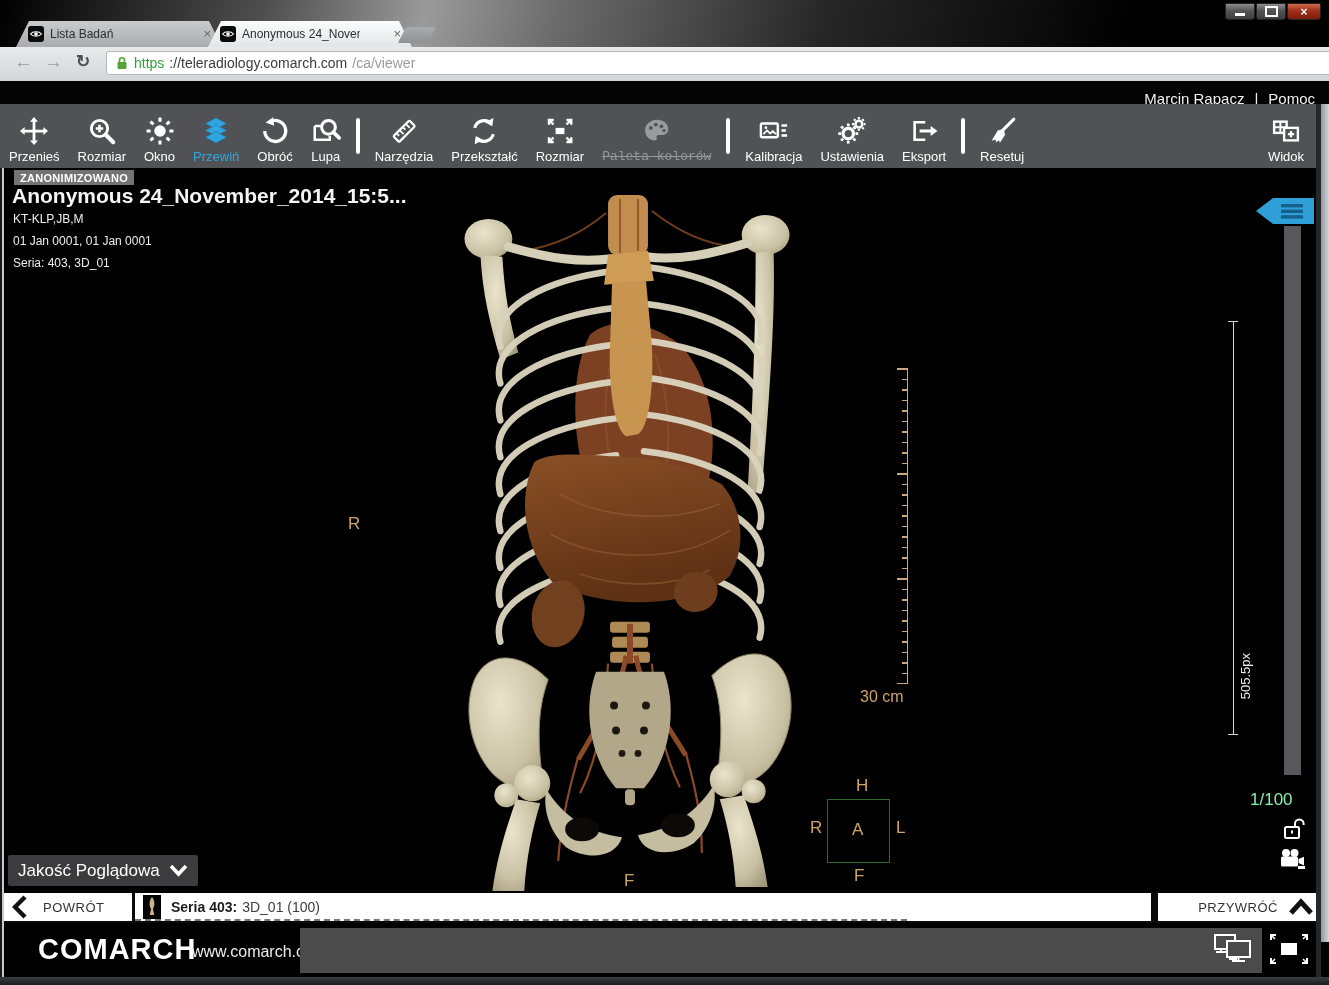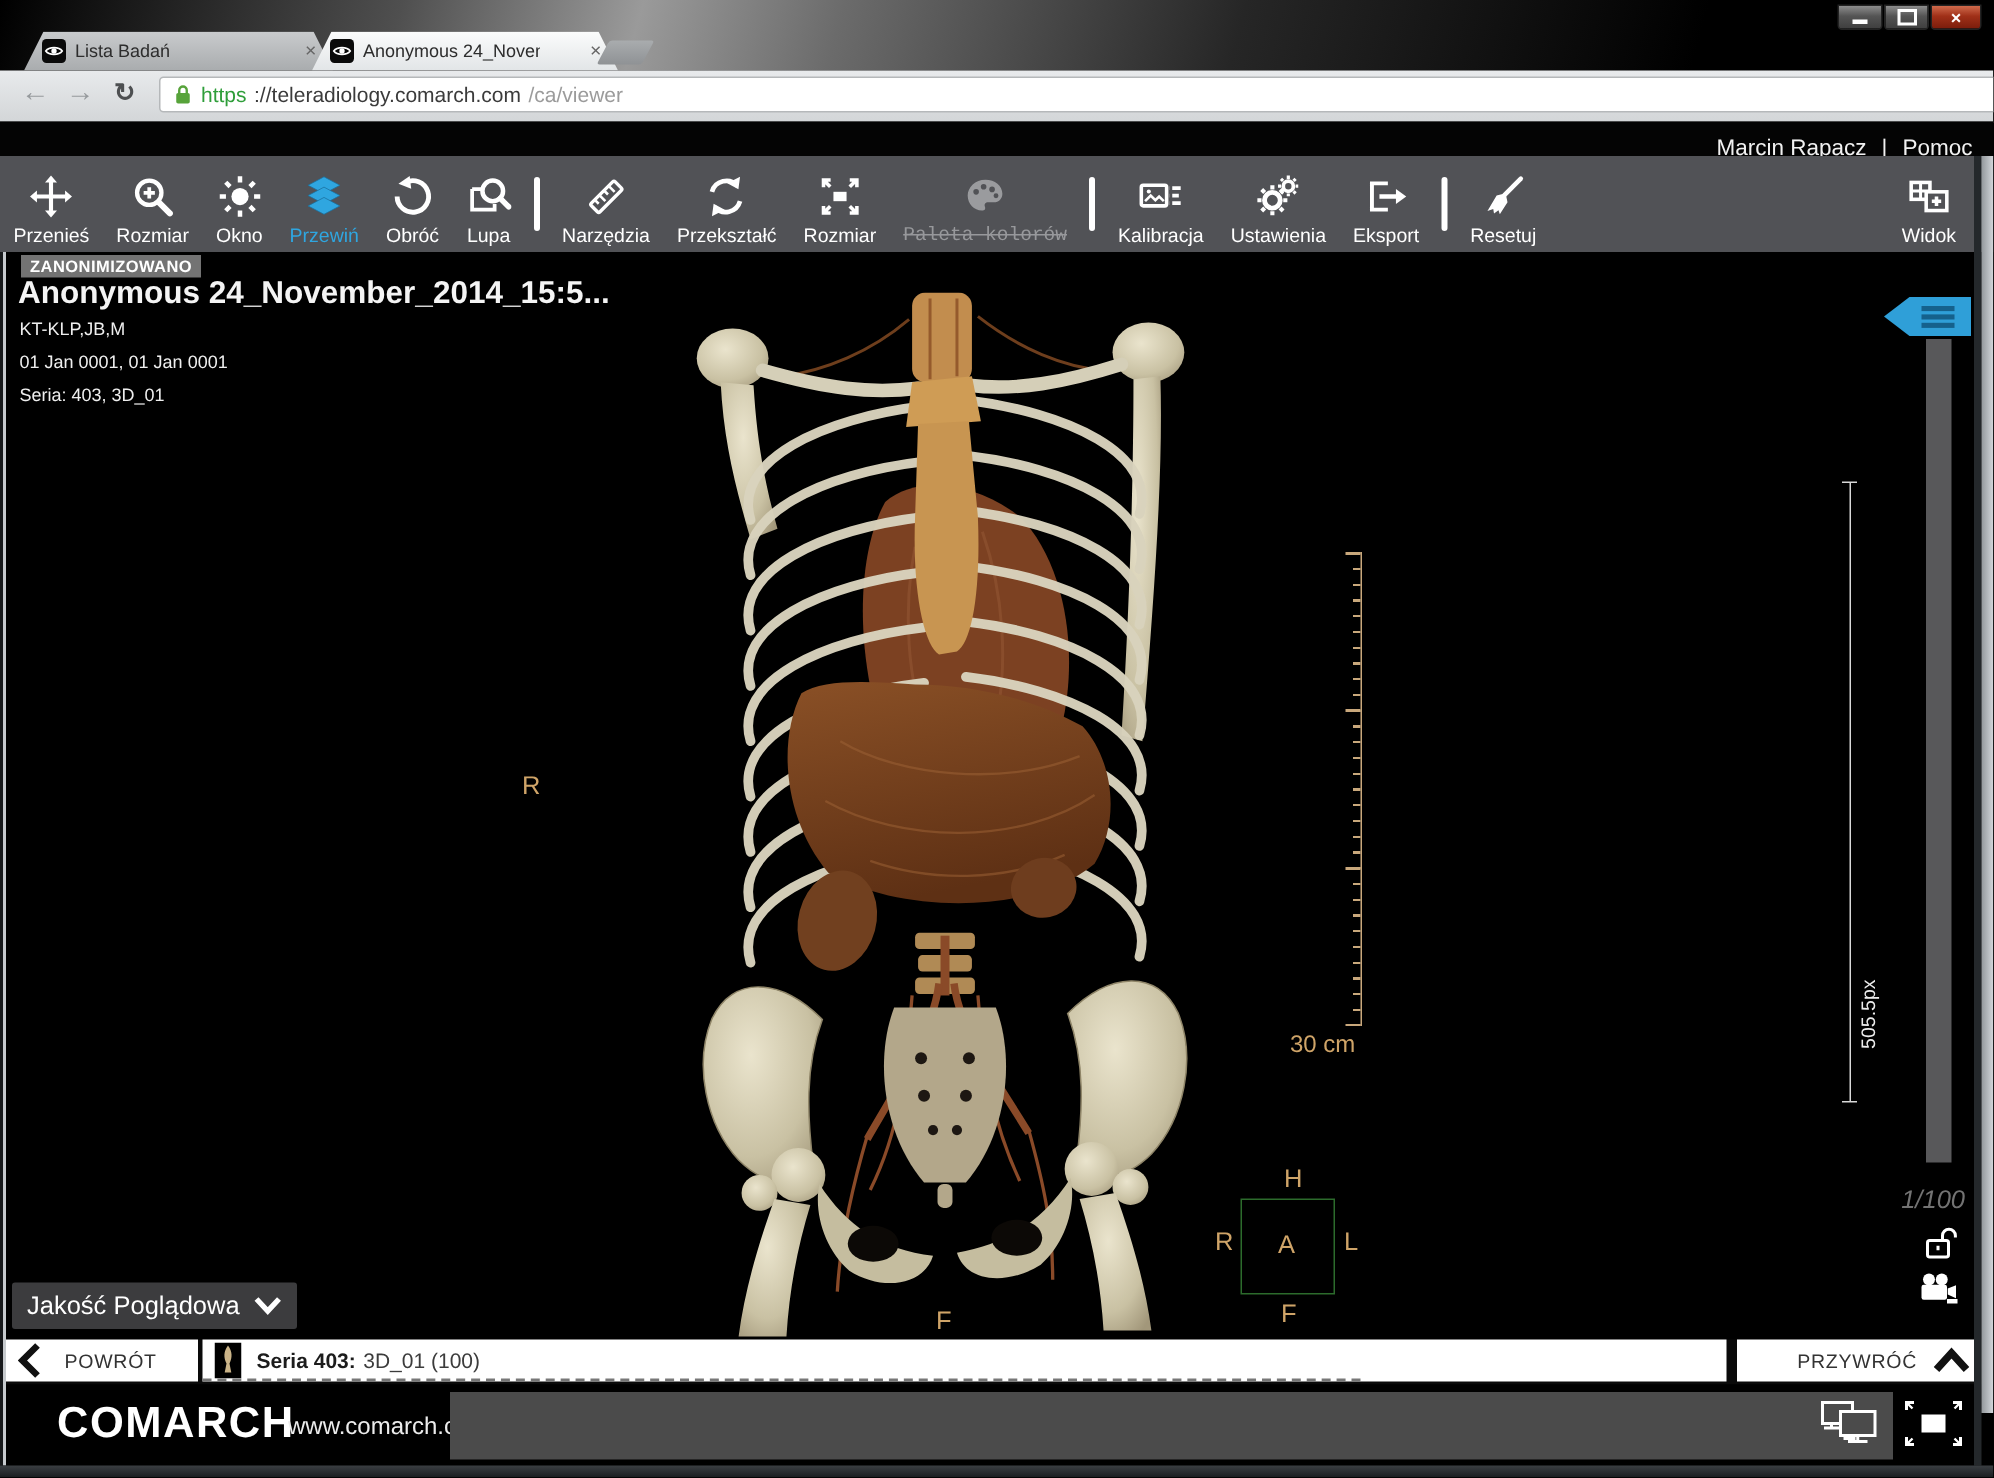--- a/index.html
+++ b/index.html
@@ -74,21 +74,21 @@
      background:repeating-linear-gradient(to bottom,#c9a87c 0 2px,transparent 2px 105px);}
   #scale-label{left:860px;top:520px;font-size:16px;}
 
   #px-line{left:1233px;top:154px;width:1px;height:412px;background:#d8d8d8;}
   .px-cap{left:1228px;width:10px;height:1px;background:#d8d8d8;}
   #px-label{left:1238px;top:485px;color:#ececec;font-size:13px;
      writing-mode:vertical-rl;transform:rotate(180deg);}
 
   #panel-arrow{left:1256px;top:28px;}
   #scroll-thumb{left:1284px;top:58px;width:17px;height:549px;background:#58585a;}
-  #frame-counter{left:1250px;top:622px;width:60px;text-align:right;color:#737373;font-size:17px;font-style:italic;}
+  #frame-counter{left:1250px;top:622px;width:60px;color:#86efac;font-size:17px;}
   #lock-icon{left:1282px;top:648px;}
   #cine-icon{left:1278px;top:679px;}
 
   #cube{left:810px;top:608px;width:98px;height:114px;font-size:17px;}
   #cube .box{position:absolute;left:17px;top:23px;width:61px;height:62px;border:1px solid #2c6b2c;}
   #cube span{position:absolute;}
 
   #quality-dd{left:8px;top:687px;width:190px;height:31px;background:#3c3c3e;border-radius:2px;
      display:flex;align-items:center;color:#fff;font-size:17px;padding:0 10px;box-sizing:border-box;}
   #quality-dd svg{margin-left:auto;}

